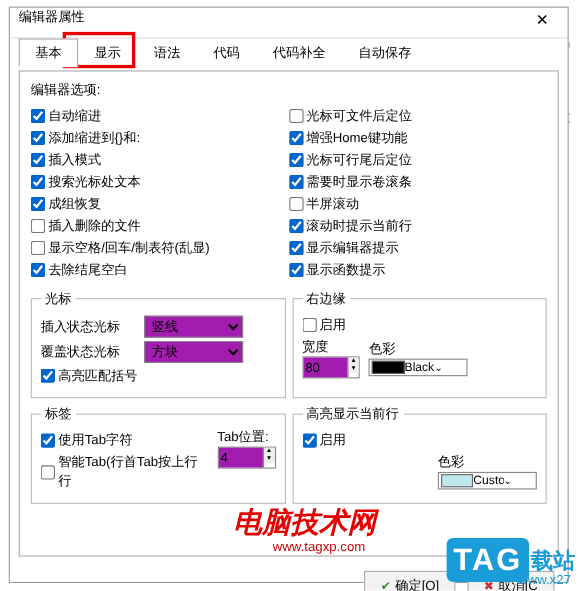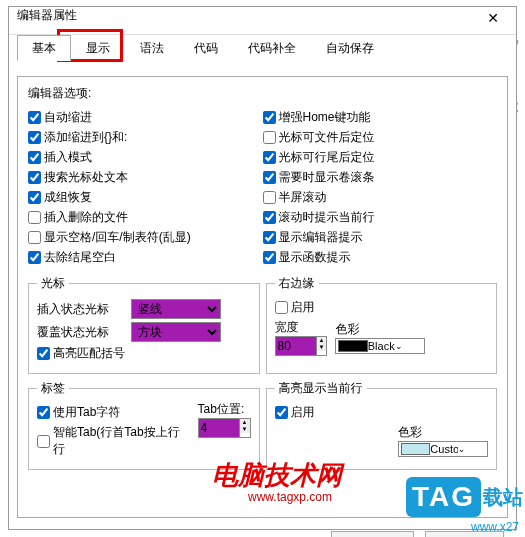--- a/index.html
+++ b/index.html
@@ -5,21 +5,21 @@
 * { box-sizing: border-box; font-family: "Microsoft YaHei", sans-serif; }
 body { margin: 0; width: 525px; height: 537px; background: #fff; position: relative; }
 .dialog { position: absolute; left: 8px; top: 6px; width: 509px; height: 524px; border: 1px solid #999; background: #fff; }
 .titlebar { height: 28px; display: flex; padding: 0 8px; border-bottom: 1px solid #ddd; }
 .titlebar .title { font-size: 12px; }
 .titlebar .close { margin-left: auto; width: 30px; height: 22px; display: flex; align-items: center; justify-content: center; cursor: pointer; font-size: 14px; }
 .tabs { display: flex; padding: 0 8px; position: relative; height: 26px; align-items: flex-end; }
 .tab { padding: 4px 14px 3px; font-size: 12px; border: 1px solid transparent; cursor: pointer; position: relative; }
 .tab.active { border: 1px solid #aaa; border-bottom: 1px solid #fff; background: #fff; z-index: 2; }
 .tab-highlight { position: absolute; border: 3px solid #e60000; pointer-events: none; }
-.tab-content { border: 1px solid #aaa; margin: 16px 8px 8px; padding: 8px 10px; position: relative; top: -1px; height: 442px; }
+.tab-content { border: 1px solid #aaa; margin: 4px 8px 8px; padding: 8px 10px; position: relative; top: -1px; height: 442px; }
 .opt-label { font-size: 12px; margin-bottom: 4px; }
 .checkgrid { display: flex; }
 .col { flex: 1; }
 .chk { display: flex; align-items: center; font-size: 12px; margin: 3px 0; gap: 3px; }
 .chk input { margin: 0; width: 13px; height: 13px; accent-color: #0066cc; }
 fieldset { border: 1px solid #bbb; margin: 6px 0 0 0; padding: 4px 8px 8px; font-size: 12px; }
 legend { font-size: 12px; padding: 0 4px; }
 .row { display: flex; align-items: center; gap: 8px; margin: 3px 0; }
 .row label { font-size: 12px; }
 select, input[type=text] { font-size: 12px; padding: 1px 2px; border: 1px solid #888; background: #a21caf; }
@@ -31,21 +31,21 @@
 .row2 fieldset { flex: 1; }
 .color-sel { display: inline-flex; align-items: center; border: 1px solid #888; padding: 1px 2px; gap: 0; background: #fff; width: 90px; }
 .color-sw { width: 14px; height: 12px; border: 1px solid #666; }
 .color-sel span { font-size: 11px; flex: 1; white-space: nowrap; overflow: hidden; }
 .color-sel .dd { font-size: 9px; }
 .btnbar { text-align: right; padding: 4px 12px; }
 .btn { display: inline-flex; align-items: center; gap: 4px; padding: 4px 14px; font-size: 12px; border: 1px solid #aaa; background: #f3f3f3; cursor: pointer; margin-left: 6px; }
 .btn .ic { font-size: 11px; }
 .watermark1 { position: absolute; left: 212px; top: 458px; font-size: 26px; font-weight: bold; color: #e60000; font-style: italic; pointer-events: none; z-index: 10; }
 .watermark1b { position: absolute; left: 248px; top: 490px; font-size: 12px; color: #c00; pointer-events: none; z-index: 10; }
-.tag-wm { position: absolute; right: 2px; bottom: 20px; display: flex; align-items: center; z-index: 9; pointer-events: none; }
+.tag-wm { position: absolute; right: 2px; bottom: 8px; display: flex; align-items: center; z-index: 9; pointer-events: none; }
 .tag-box { background: #1a9cd8; color: #fff; font-weight: bold; font-size: 28px; padding: 4px 6px; border-radius: 6px; letter-spacing: 2px; }
 .tag-txt { font-size: 20px; color: #1a9cd8; font-weight: bold; margin-left: 2px; }
 .tag-url { position: absolute; right: 6px; bottom: 3px; font-size: 12px; color: #1a9cd8; z-index: 9; }
 .bg-faint { position: absolute; color: #d88; font-size: 20px; z-index: -1; pointer-events:none; }
 </style>
 </head>
 <body>
 
 <span class="bg-faint" style="right:6px; top:36px;">"</span>
 <span class="bg-faint" style="right:6px; top:98px; font-size:18px; color:#d66;">C</span>
@@ -98,26 +98,26 @@
             <input type="checkbox" style="">
             <span>显示空格/回车/制表符(乱显)</span>
           </label>
           <label class="chk">
             <input type="checkbox" checked="" style="">
             <span>去除结尾空白</span>
           </label>
         </div>
       <div class="col" id="rightcol">
           <label class="chk">
+            <input type="checkbox" style="">
+            <span>光标可文件后定位</span>
+          </label>
+          <label class="chk">
             <input type="checkbox" checked="" style="">
             <span>增强Home键功能</span>
-          </label>
-          <label class="chk">
-            <input type="checkbox" style="">
-            <span>光标可文件后定位</span>
           </label>
           <label class="chk">
             <input type="checkbox" checked="" style="">
             <span>光标可行尾后定位</span>
           </label>
           <label class="chk">
             <input type="checkbox" checked="" style="">
             <span>需要时显示卷滚条</span>
           </label>
           <label class="chk">

